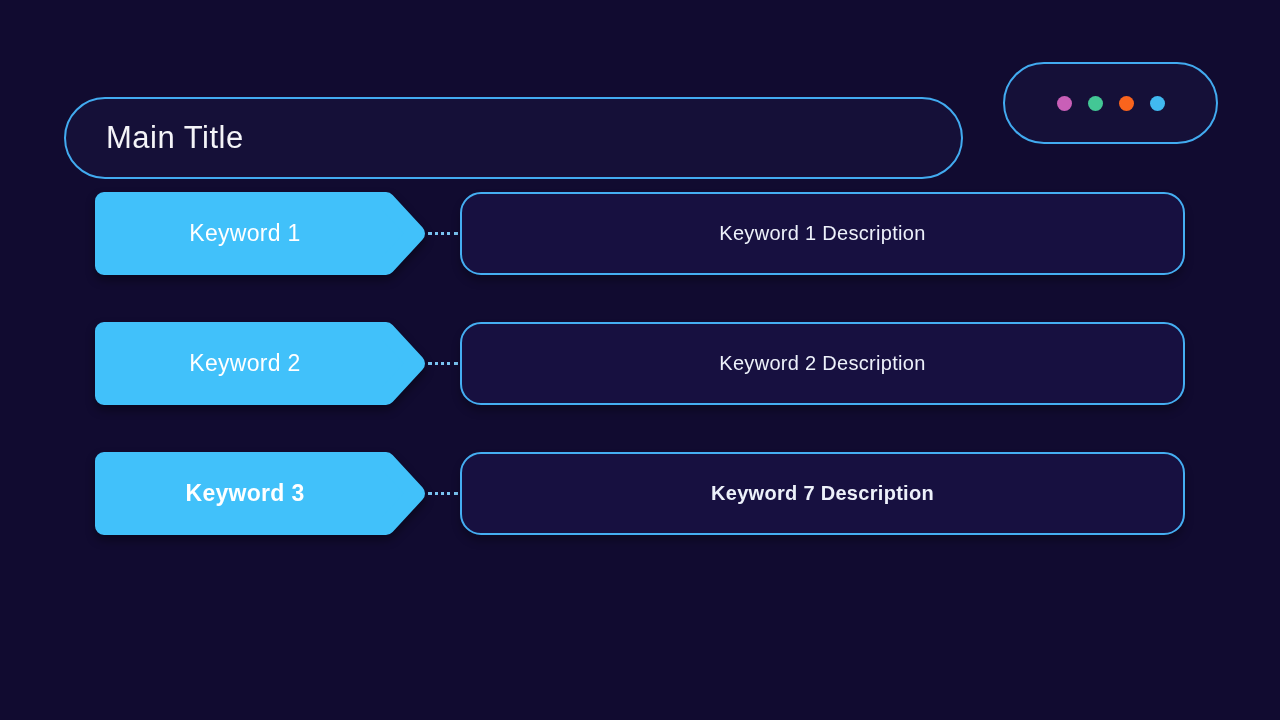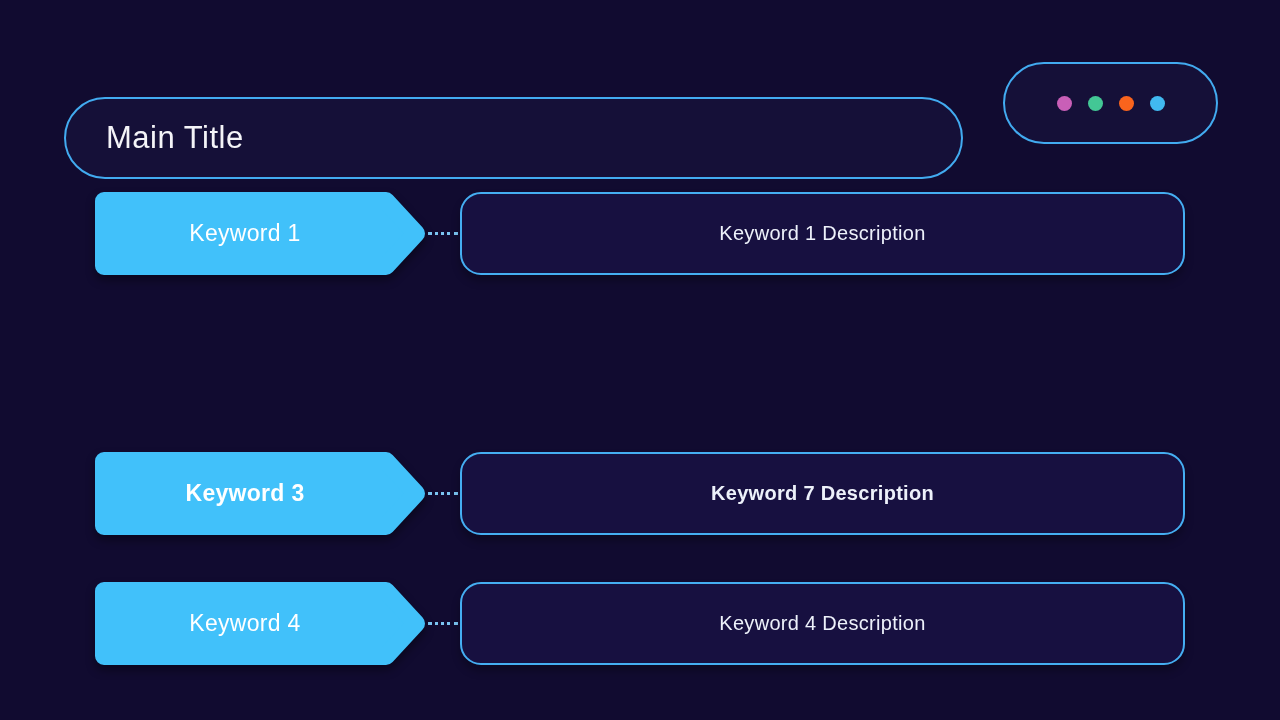--- a/index.html
+++ b/index.html
@@ -149,40 +149,40 @@
         <polygon points="9,9 291,9 321,41.5 291,74 9,74" fill="#41c1fa" stroke="#41c1fa" stroke-width="18" stroke-linejoin="round"></polygon>
       </svg>
       <span class="tag-label">Keyword 1</span>
     </div>
     <div class="connector"></div>
     <div class="desc-box">
       <span>Keyword 1 Description</span>
     </div>
   </div>
 
+  <div class="row r1">
+    <div class="tag">
+      <svg viewBox="0 0 330 83" aria-hidden="true">
+        <polygon points="9,9 291,9 321,41.5 291,74 9,74" fill="#41c1fa" stroke="#41c1fa" stroke-width="18" stroke-linejoin="round"></polygon>
+      </svg>
+      <span class="tag-label">Keyword 2</span>
+    </div>
+    <div class="connector"></div>
+    <div class="desc-box">
+      <span>Keyword 2 Description</span>
+    </div>
+  </div>
 
   <div class="row r2">
     <div class="tag">
       <svg viewBox="0 0 330 83" aria-hidden="true">
         <polygon points="9,9 291,9 321,41.5 291,74 9,74" fill="#41c1fa" stroke="#41c1fa" stroke-width="18" stroke-linejoin="round"></polygon>
       </svg>
       <span class="tag-label">Keyword 3</span>
     </div>
     <div class="connector"></div>
     <div class="desc-box">
       <span>Keyword 7 Description</span>
     </div>
   </div>
 
-  <div class="row r3">
-    <div class="tag">
-      <svg viewBox="0 0 330 83" aria-hidden="true">
-        <polygon points="9,9 291,9 321,41.5 291,74 9,74" fill="#41c1fa" stroke="#41c1fa" stroke-width="18" stroke-linejoin="round"></polygon>
-      </svg>
-      <span class="tag-label">Keyword 4</span>
-    </div>
-    <div class="connector"></div>
-    <div class="desc-box">
-      <span>Keyword 4 Description</span>
-    </div>
-  </div>
 
 </div>
 
 </body></html>

